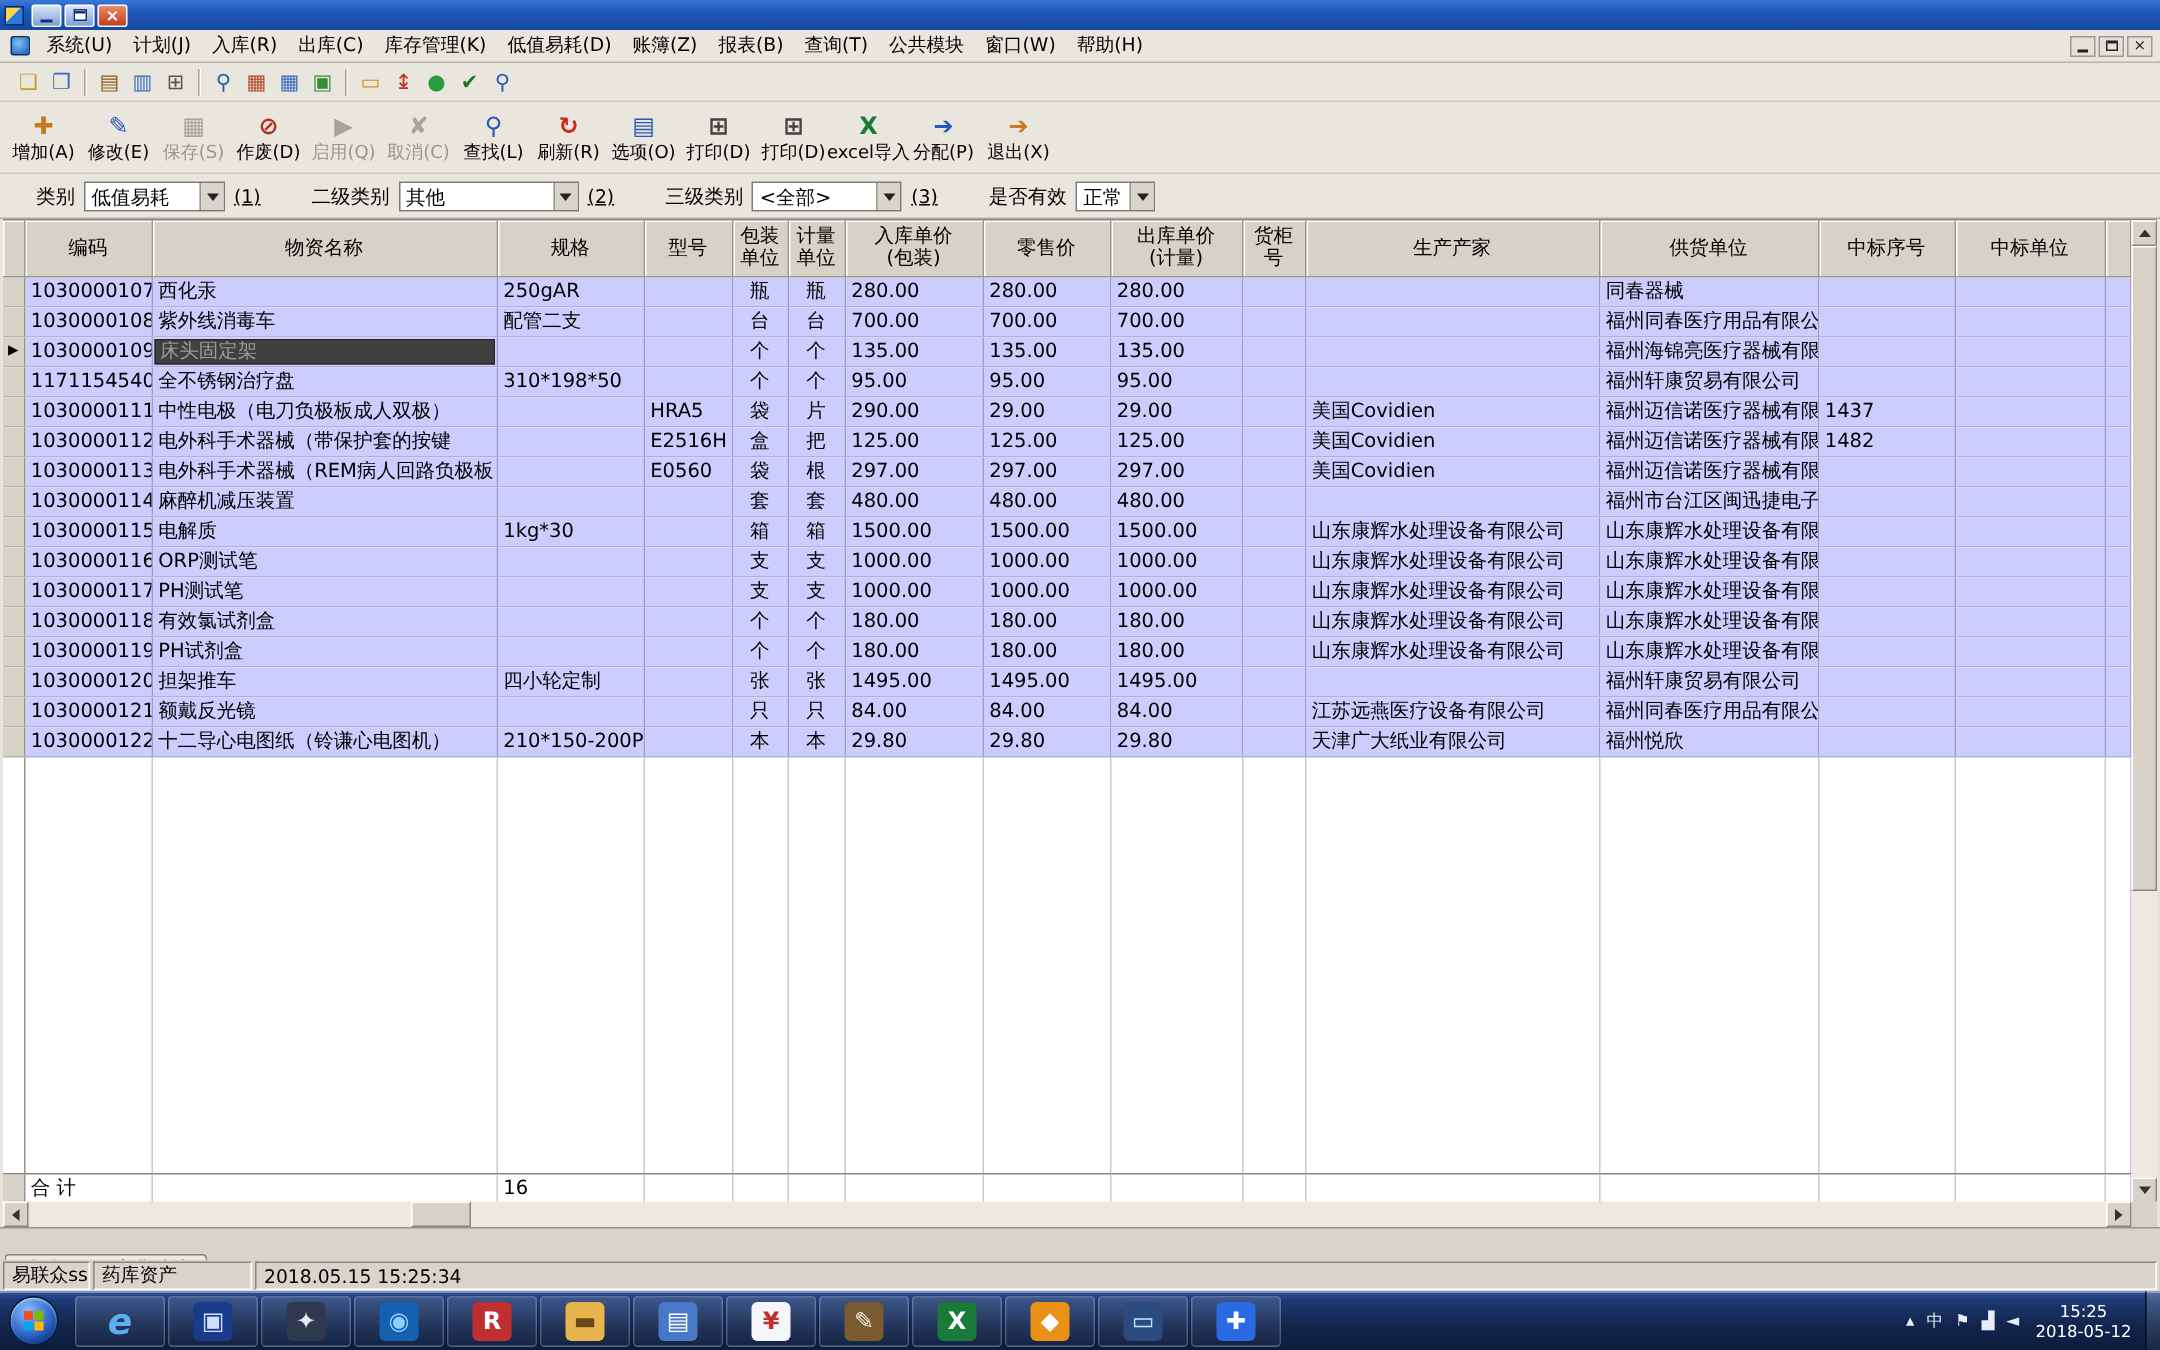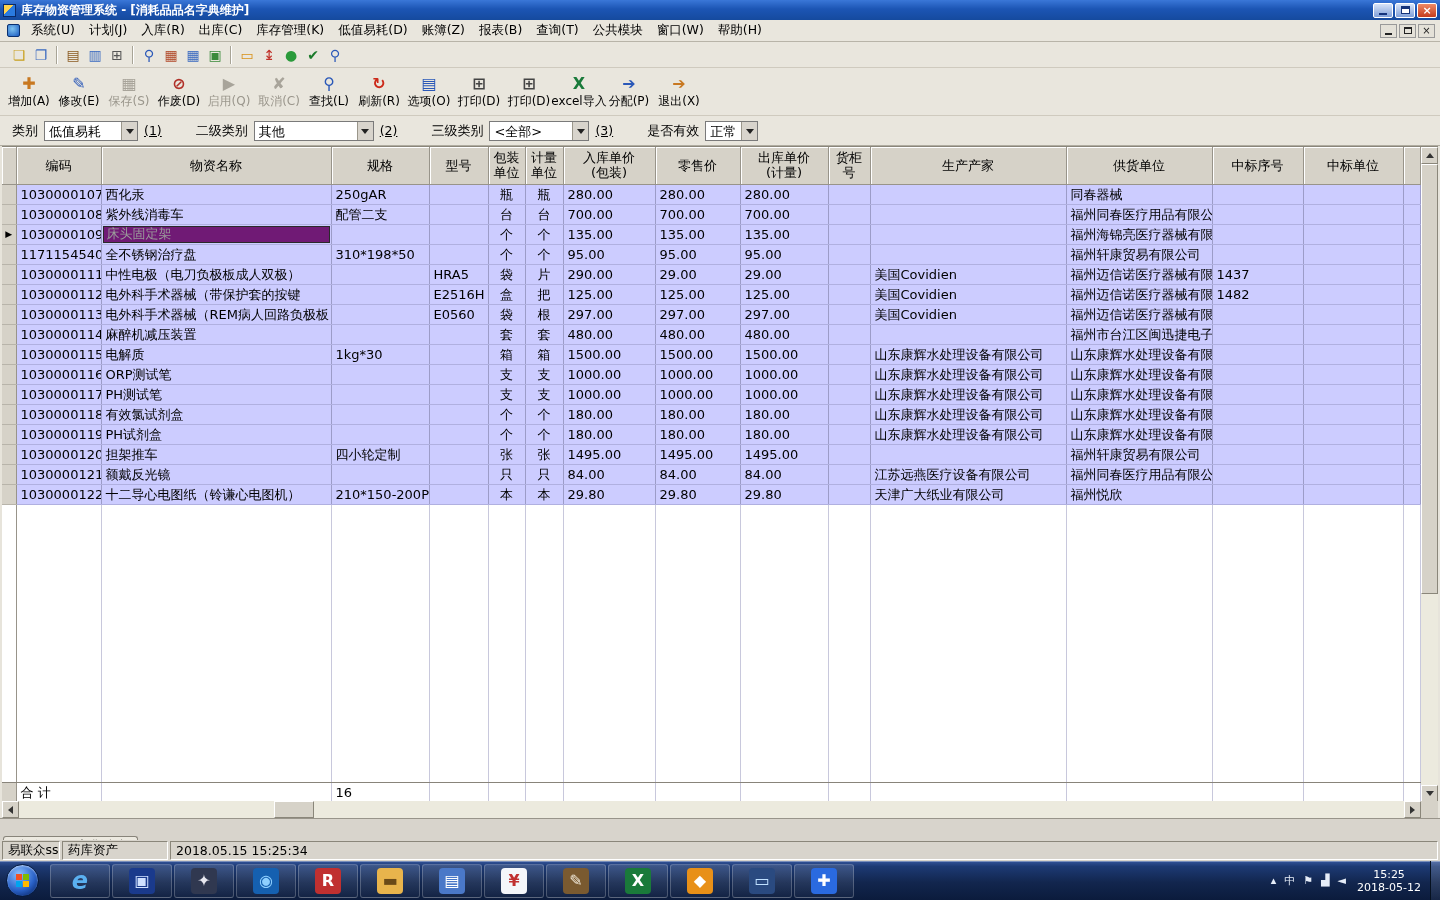--- a/index.html
+++ b/index.html
@@ -42,21 +42,21 @@
   
   .toolbar2 {position:absolute;left:0;top:68px;width:100%;height:48px;background:#e9e6dd;
     border-bottom:1px solid #cfcabe;display:flex;align-items:center;padding-left:4px;}
   .tb-big {width:50px;height:44px;display:flex;flex-direction:column;align-items:center;justify-content:center;gap:3px;}
   .tb-big .ic {font-size:16px;line-height:16px;font-weight:bold;}
   .tb-big .lb {font-size:12px;line-height:12px;white-space:nowrap;}
   .tb-big.disabled .lb {color:#9a968c;}
 
   
   .filterbar {position:absolute;left:0;top:116px;width:100%;height:30px;background:#e9e6dd;
-    border-bottom:1px solid #b0aca0;display:flex;align-items:center;padding-left:12px;}
+    border-bottom:1px solid #b0aca0;display:flex;align-items:center;padding-left:24px;}
   .fgroup {display:flex;align-items:center;margin-right:34px;}
   .flabel {font-size:13px;margin-right:6px;white-space:nowrap;}
   .combo {display:flex;height:20px;border:1px solid #7a7a7a;background:#fff;}
   .combo .val {padding:1px 4px;font-size:13px;flex:1;white-space:nowrap;overflow:hidden;}
   .combo .drop {width:16px;background:#d8d4cc;border-left:1px solid #9a968a;display:flex;align-items:center;justify-content:center;}
   .combo .drop i {border:4px solid transparent;border-top:5px solid #222;margin-top:5px;}
   .shortcut {font-size:12.5px;text-decoration:underline;margin-left:6px;}
 
   
   .gridwrap {position:absolute;left:2px;top:146px;width:1436px;height:672px;background:#fff;border-top:1px solid #8a867a;}
@@ -66,21 +66,21 @@
     box-shadow:inset 1px 1px 0 #fff;text-align:center;vertical-align:middle;
     font-size:13px;white-space:pre-line;line-height:1.18;overflow:hidden;padding:0 1px;}
   td.ind {background:#d6d2c8;border-right:1px solid #98948a;border-bottom:1px solid #b8b4aa;overflow:hidden;}
   tr.drow {height:20px;}
   td.d {background:#ccccff;border-right:1px solid #9c9cc8;border-bottom:1px solid #b0b0e0;
     font-size:13px;line-height:19px;white-space:nowrap;overflow:hidden;padding:0 4px;vertical-align:middle;}
   td.d.a-right {text-align:left;padding-right:7px;}
   td.d.a-center {text-align:center;}
   td.d.editing {padding:1px;}
   .rowarrow {font-size:9px;display:block;text-align:center;color:#000;line-height:19px;}
-  .cell-edit {width:100%;height:17px;border:1px solid #2a2a2a;background:#701a75;color:#9a9a9a;
+  .cell-edit {width:100%;height:17px;border:1px solid #2a2a2a;background:#404040;color:#9a9a9a;
     font-family:"DejaVu Sans","Liberation Sans",sans-serif;font-size:13px;padding:0 3px;outline:none;display:block;}
   tr.filler td {background:#fff;border-right:1px solid #c8c8dc;border-bottom:1px solid #88847a;}
   tr.filler td.ind {background:#fff;border-right:1px solid #98948a;}
   tr.frow {height:20px;}
   td.f {background:#fff;border-right:1px solid #c8c8dc;font-size:13px;padding:0 4px;white-space:nowrap;overflow:hidden;line-height:19px;}
   td.find {background:#d6d2c8;border-right:1px solid #98948a;}
 
   
   .vscroll {position:absolute;top:0;right:0;width:17px;height:655px;background:#eceade;}
   .hscroll {position:absolute;left:0;bottom:0;height:17px;width:1436px;background:#eceade;}
@@ -122,21 +122,20 @@
   .tray {margin-left:auto;display:flex;align-items:center;height:100%;}
   .tray-ic {color:#e6edf8;font-size:11px;margin:0 4px;line-height:11px;}
   .clock {color:#fff;font-size:11px;text-align:center;line-height:13px;margin:0 9px 0 7px;}
   .show-desktop {width:10px;height:100%;border-left:1px solid #05101f;background:linear-gradient(180deg,rgba(255,255,255,.18),rgba(255,255,255,.05));}
 </style>
 </head>
 <body>
 
 <div class="titlebar">
   <span class="app-icon"></span>
-  <span class="title-text">库存物资管理系统 - [消耗品品名字典维护]</span>
   <span class="win-btns">
     <span class="wbtn silver">
         <i class="g-min"></i>
       </span>
     <span class="wbtn silver">
         <i class="g-max"></i>
       </span>
     <span class="wbtn red">×</span>
   </span>
 </div>

